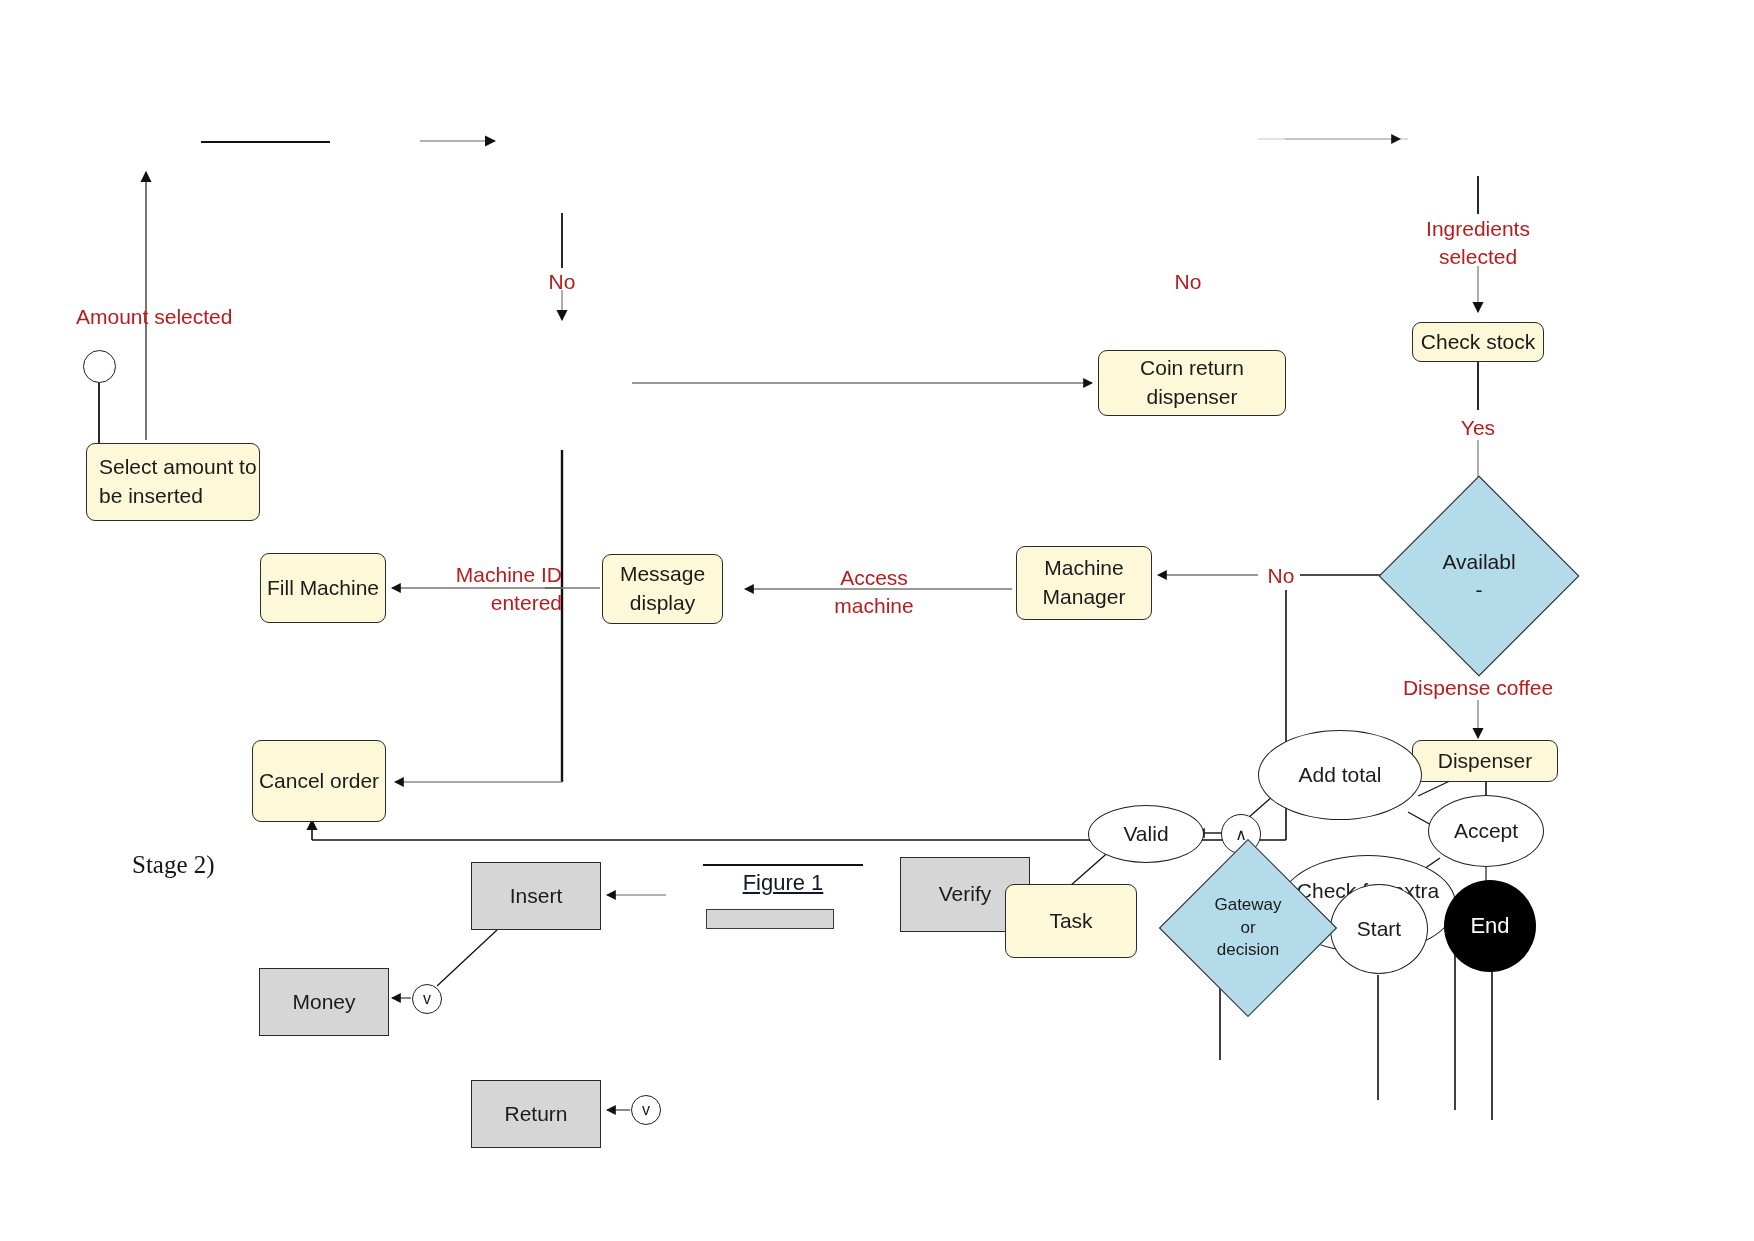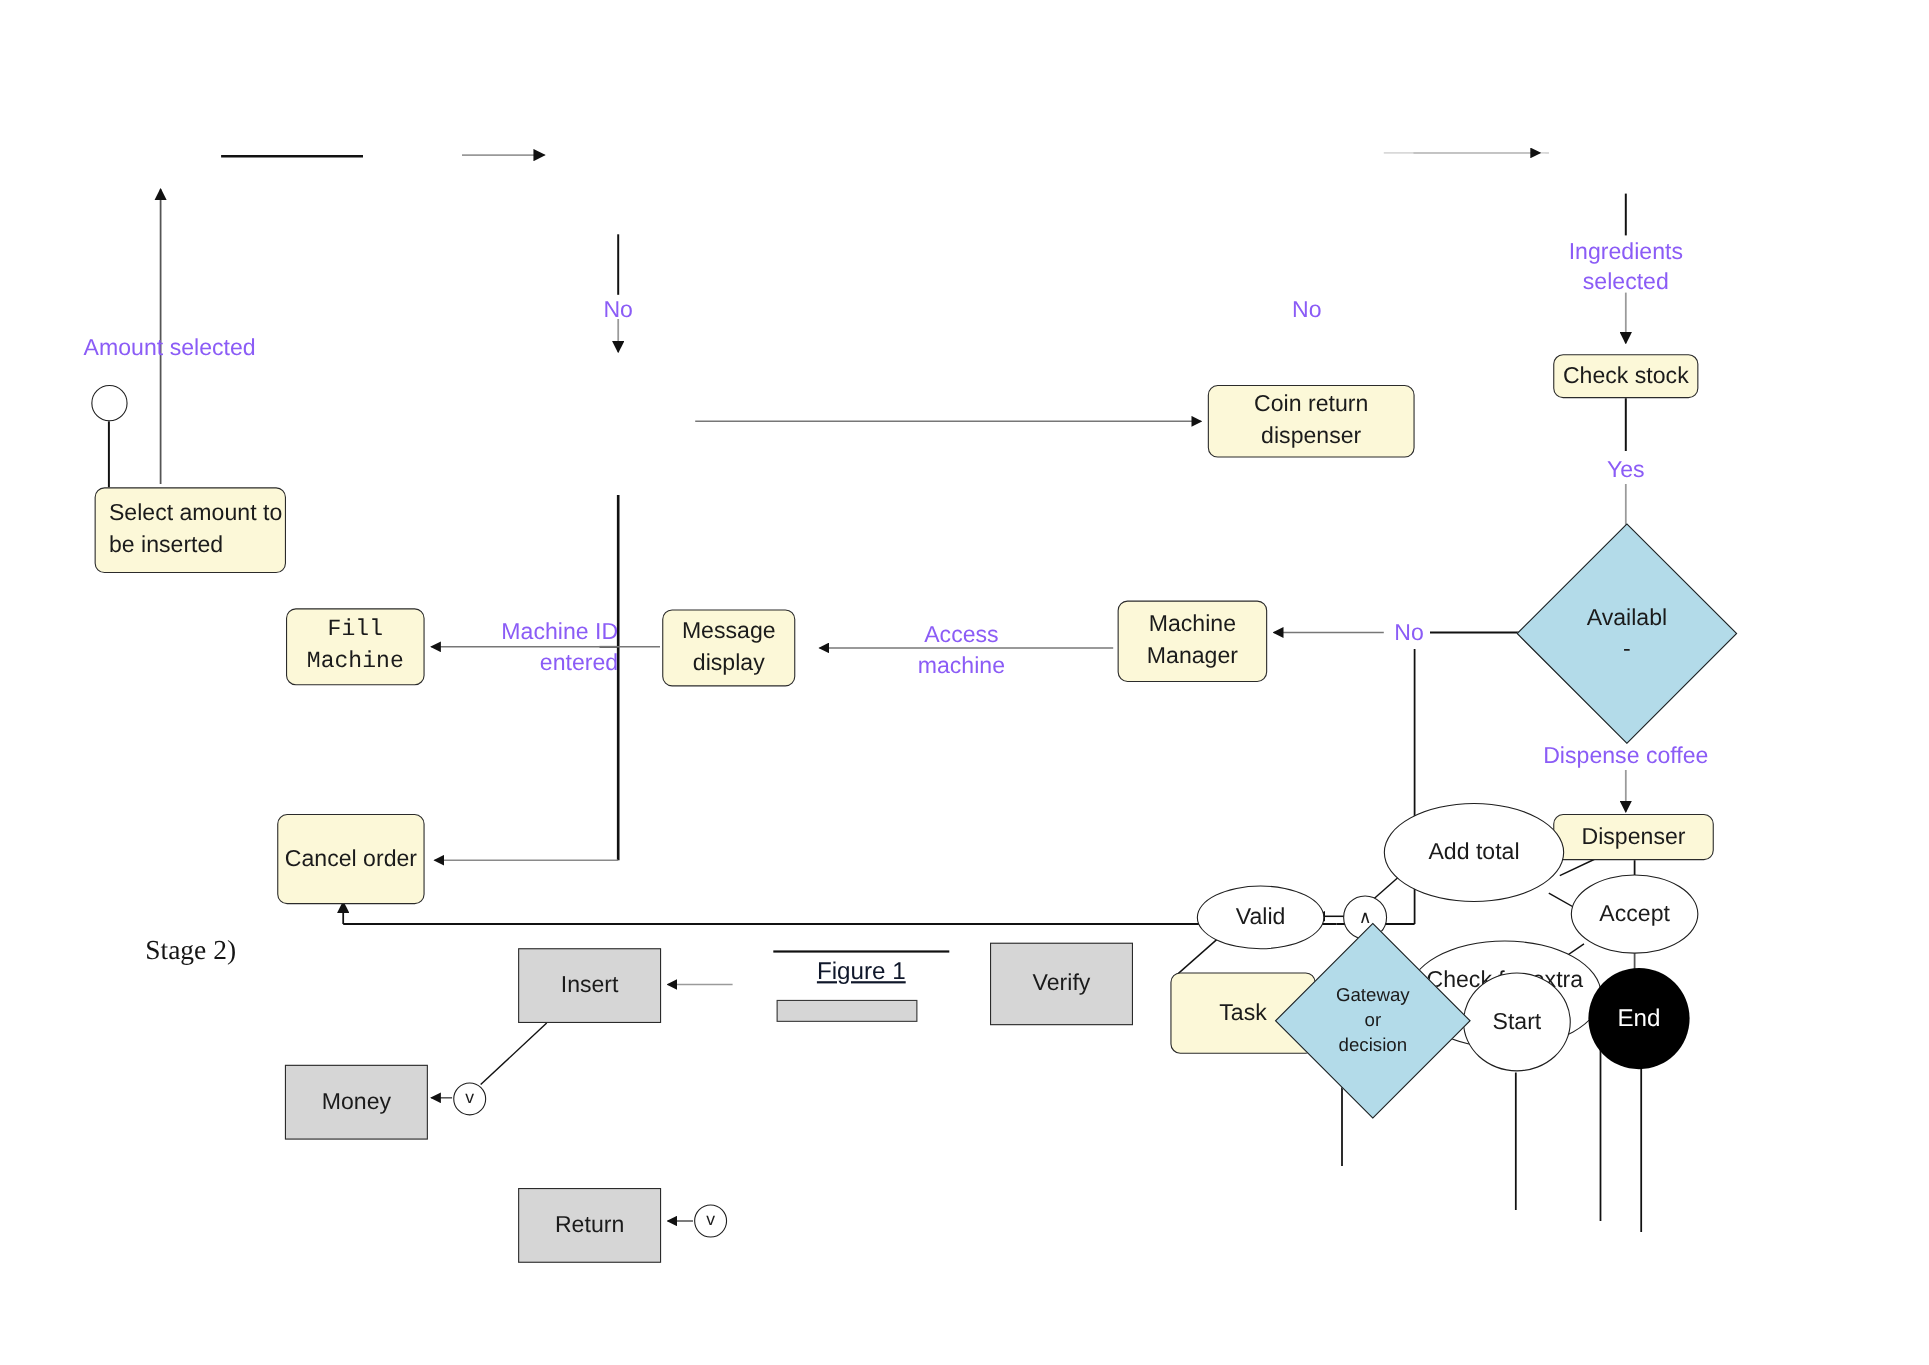--- a/index.html
+++ b/index.html
@@ -126,21 +126,21 @@
     display: flex;
     align-items: center;
     justify-content: center;
     color: #ffffff;
     font-size: 22px;
   }
   .edge-label {
     position: absolute;
     font-family: "Liberation Sans", sans-serif;
     font-size: 21px;
-    color: #8b5cf6;
+    color: #b91c1c;
     background: transparent;
     text-align: center;
     line-height: 1.35;
     white-space: pre-line;
   }
   .stage-label {
     position: absolute;
     font-family: "Liberation Serif", serif;
     font-size: 25px;
     color: #151515;
@@ -284,21 +284,21 @@
     <div class="diamond-label">Availabl
 -</div>
   </div>
 
   <div class="edge-label" style="left:1258px; top:562px; width:46px;">No</div>
 
   <div class="edge-label" style="left:1383px; top:674px; width:190px;">Dispense coffee</div>
 
   <div class="node action" style="left:1412px; top:740px; width:146px; height:42px;">Dispenser</div>
 
-  <div class="node action" style="left:260px; top:553px; width:126px; height:70px;font-family:Liberation Mono, monospace;">Fill Machine</div>
+  <div class="node action" style="left:260px; top:553px; width:126px; height:70px;">Fill Machine</div>
 
   <div class="edge-label" style="left:430px; top:561px; width:132px;text-align:right;">Machine ID
 entered</div>
 
   <div class="node action" style="left:602px; top:554px; width:121px; height:70px;">Message
 display</div>
 
   <div class="edge-label" style="left:814px; top:564px; width:120px;">Access
 machine</div>
 
@@ -317,21 +317,21 @@
 
   <div class="ellipse" style="left:1280px; top:855px; width:176px; height:98px;">Check for extra
 amount</div>
 
   <div class="ellipse" style="left:1330px; top:884px; width:98px; height:90px;">Start</div>
 
   <div class="end-circle" style="left:1444px; top:880px; width:92px; height:92px;">End</div>
 
   <div class="node grey-box" style="left:900px; top:857px; width:130px; height:75px;">Verify</div>
 
-  <div class="node action" style="left:1064px; top:884px; width:132px; height:74px;">Task</div>
+  <div class="node action" style="left:1005px; top:884px; width:132px; height:74px;">Task</div>
 
   <div class="diamond-wrap" style="left:1185px; top:865px; width:126px; height:126px;">
     <div class="diamond-shape"></div>
     <div class="diamond-label small">Gateway
 or
 decision</div>
   </div>
 
   <div class="stage-label" style="left:132px; top:851px;">Stage 2)</div>
 

